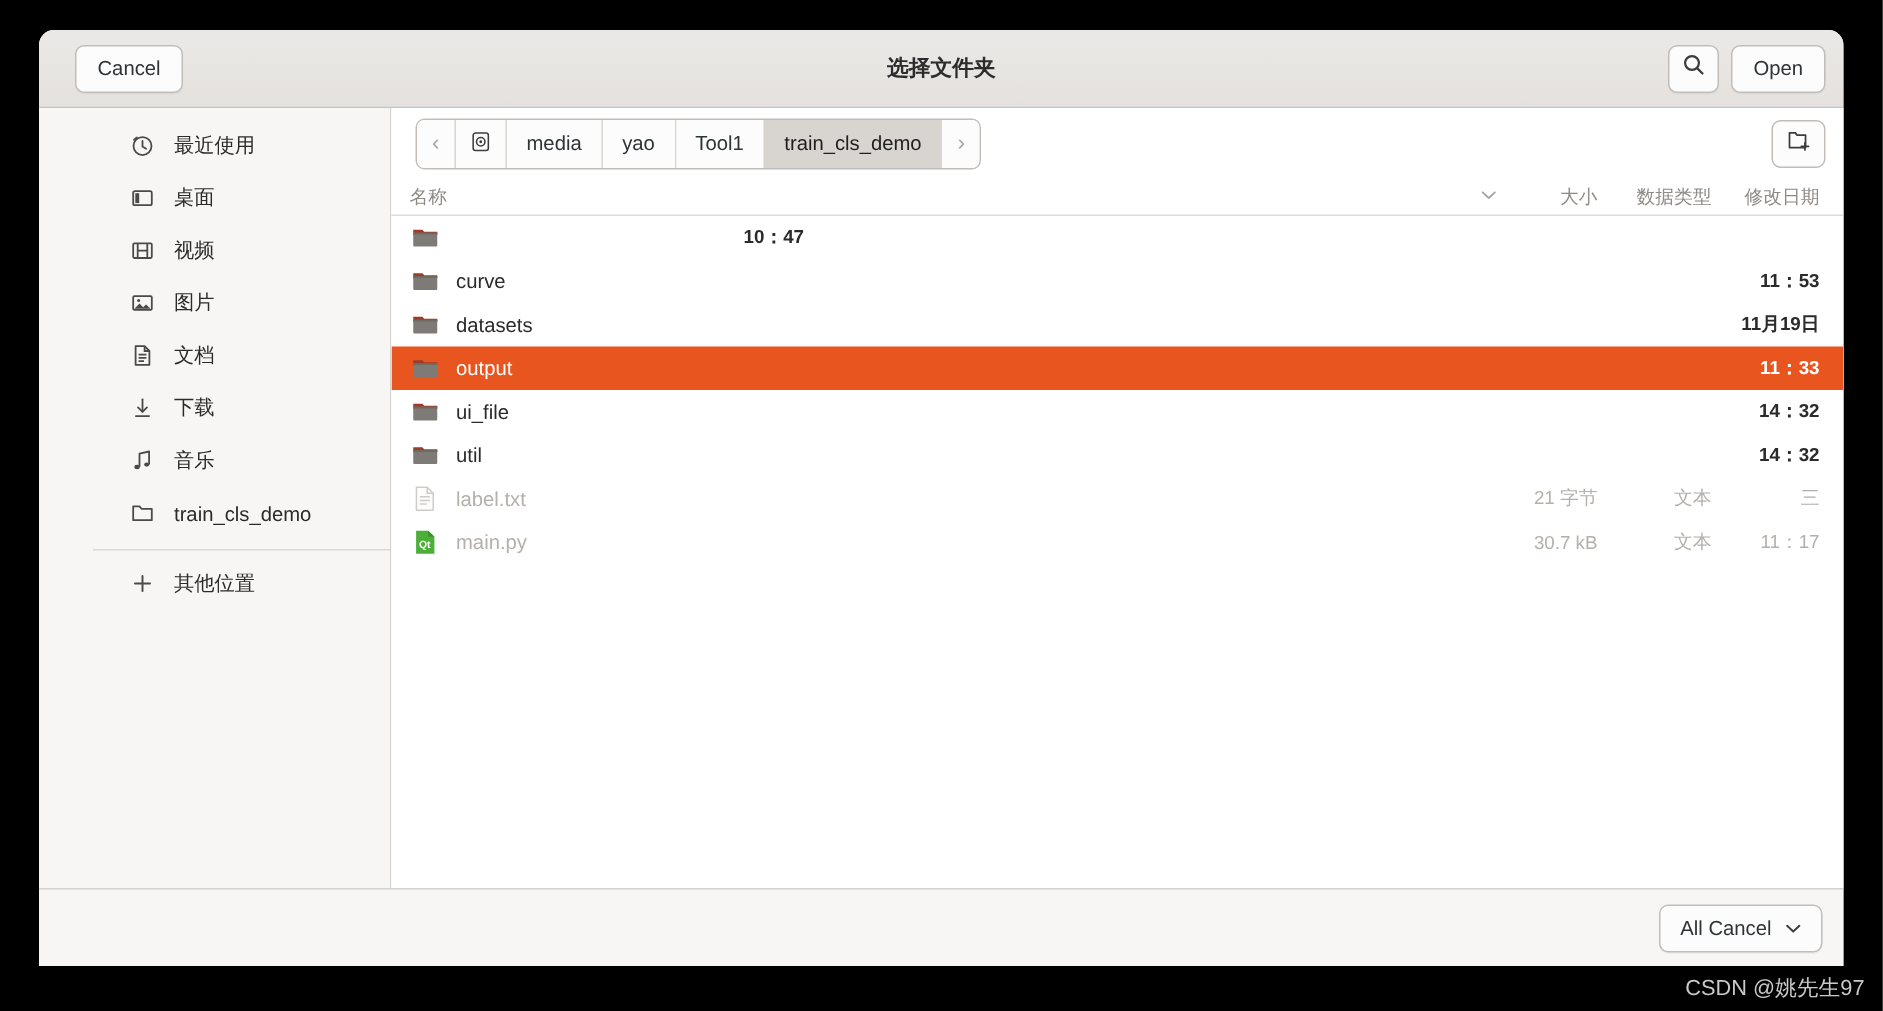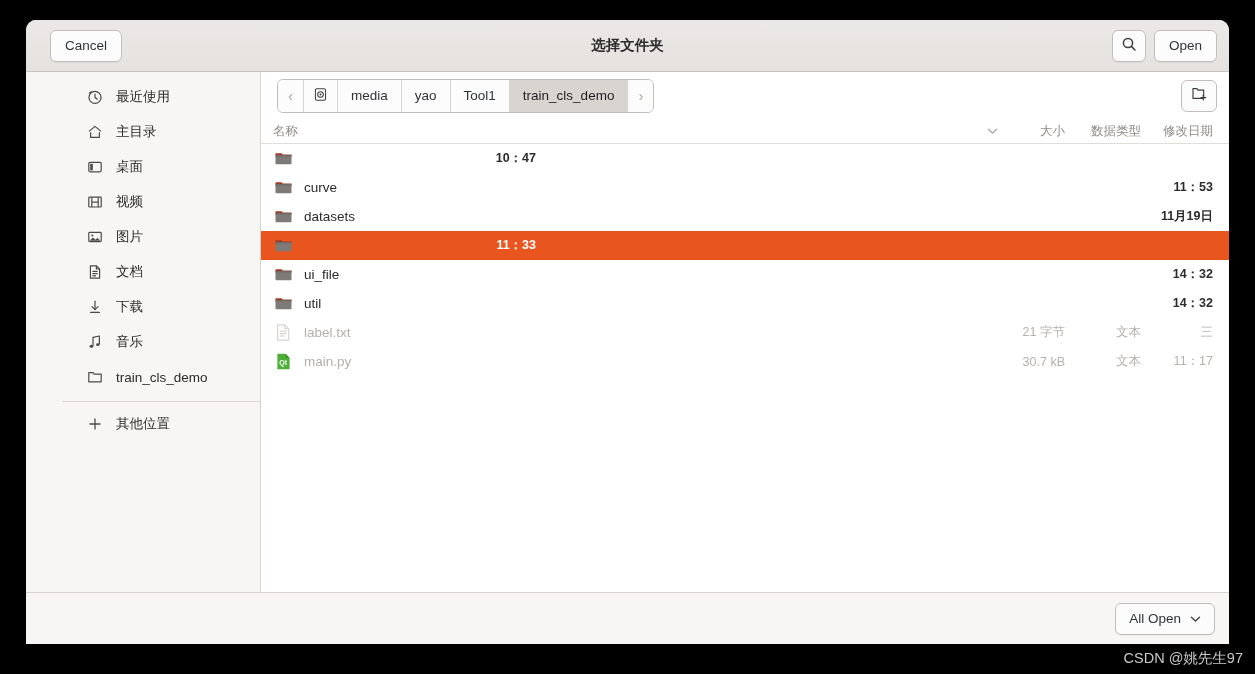--- a/index.html
+++ b/index.html
@@ -291,29 +291,20 @@
         <span class="side-icon">
           <svg width="16" height="16" viewBox="0 0 16 16" fill="none" stroke="#4a4a4a" stroke-width="1.2">
             <circle cx="8" cy="8.4" r="6"></circle>
               <path d="M8 5v3.6l2.4 1.6" stroke-linecap="round"></path>
               <path d="M2.4 4.2l1.8-1.5" stroke-linecap="round"></path>
           </svg>
         </span>
         <span class="lbl">最近使用</span>
       </div>
 
-      <div class="side-item">
-        <span class="side-icon">
-          <svg width="16" height="16" viewBox="0 0 16 16" fill="none" stroke="#4a4a4a" stroke-width="1.2">
-            <path d="M2 7.4L8 2.4l6 5" stroke-linejoin="round"></path>
-            <path d="M3.6 8.2v5.2h8.8V8.2" stroke-linejoin="round"></path>
-          </svg>
-        </span>
-        <span class="lbl">主目录</span>
-      </div>
 
       <div class="side-item">
         <span class="side-icon">
           <svg width="16" height="16" viewBox="0 0 16 16" fill="none" stroke="#4a4a4a" stroke-width="1.2">
             <rect x="1.8" y="3.4" width="12.4" height="9.4" rx="1.2"></rect>
             <rect x="3.2" y="4.8" width="2.6" height="6.6" fill="#4a4a4a" stroke="none"></rect>
           </svg>
         </span>
         <span class="lbl">桌面</span>
       </div>
@@ -484,20 +475,21 @@
             <span class="r-date">11月19日</span>
           </div>
           <div class="row selected">
             <span class="r-icon">
               <svg width="19" height="19" viewBox="0 0 19 19">
                 <path d="M1.5 4.2h6.1l1.2 1.3h8.7v2H1.5z" fill="#9c3b26"></path>
                 <path d="M1.5 6.2h16v8.4a.7.7 0 0 1-.7.7H2.2a.7.7 0 0 1-.7-.7z" fill="#7e7a76"></path>
                 <path d="M1.5 6.2h16v1.2h-16z" fill="#6e6a66"></path>
               </svg>
             </span>
+            <span class="r-name">output</span>
             <span class="r-spacer"></span>
             <span class="r-size"></span>
             <span class="r-type"></span>
             <span class="r-date">11：33</span>
           </div>
           <div class="row">
             <span class="r-icon">
               <svg width="19" height="19" viewBox="0 0 19 19">
                 <path d="M1.5 4.2h6.1l1.2 1.3h8.7v2H1.5z" fill="#9c3b26"></path>
                 <path d="M1.5 6.2h16v8.4a.7.7 0 0 1-.7.7H2.2a.7.7 0 0 1-.7-.7z" fill="#7e7a76"></path>
@@ -555,21 +547,21 @@
             <span class="r-size">30.7 kB</span>
             <span class="r-type">文本</span>
             <span class="r-date">11：17</span>
           </div>
         </div>
     </div>
   </div>
 
   <div class="footer">
     <div class="filter-btn">
-      <span>All Open</span>
+      <span>All Cancel</span>
       <span>
         <svg width="11" height="8" viewBox="0 0 11 8" fill="none" stroke="#3c3c3c" stroke-width="1.3">
           <path d="M1.4 2.2L5.5 6 9.6 2.2" stroke-linecap="round" stroke-linejoin="round"></path>
         </svg>
       </span>
     </div>
   </div>
 </div>
 
 <div id="watermark">CSDN @姚先生97</div>

